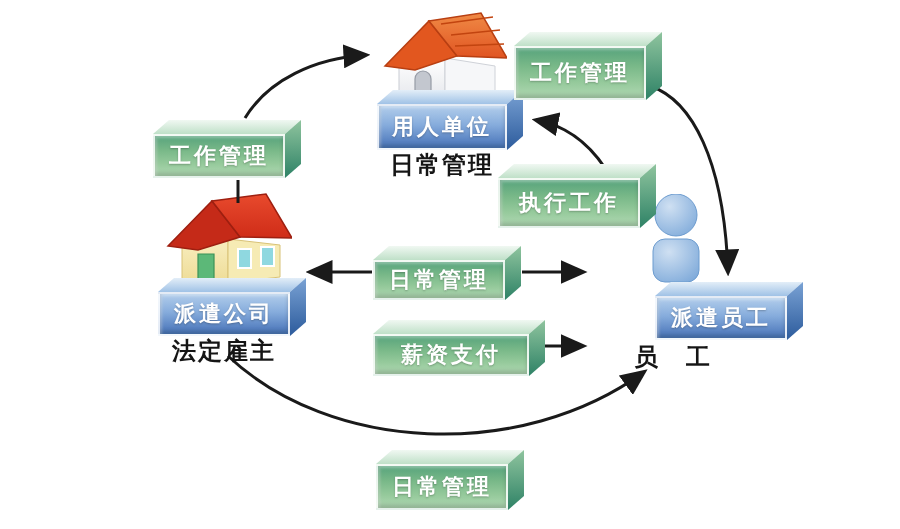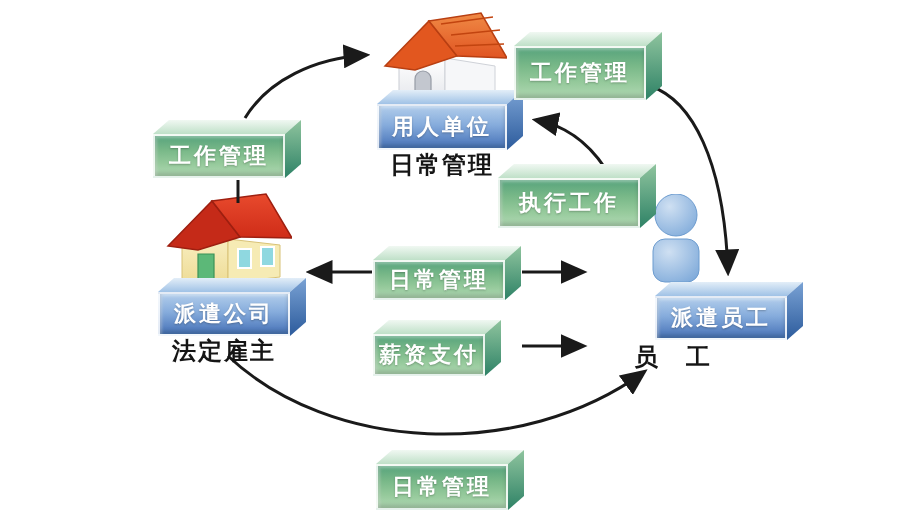--- a/index.html
+++ b/index.html
@@ -159,21 +159,21 @@
   </div>
 
   <div class="box3d green" style="left:373px;top:246px;width:148px;height:54px;">
     <div class="face-top"></div>
       <div class="face-right"></div>
     <div class="face-front">
         <span class="label">日常管理</span>
       </div>
   </div>
 
-  <div class="box3d green" style="left:373px;top:320px;width:128px;height:56px;">
+  <div class="box3d green" style="left:373px;top:320px;width:172px;height:56px;">
     <div class="face-top"></div>
       <div class="face-right"></div>
     <div class="face-front">
         <span class="label">薪资支付</span>
       </div>
   </div>
 
   <div class="box3d blue" style="left:607px;top:282px;width:148px;height:58px;margin-left:48px;">
     <div class="face-top"></div>
       <div class="face-right"></div>

